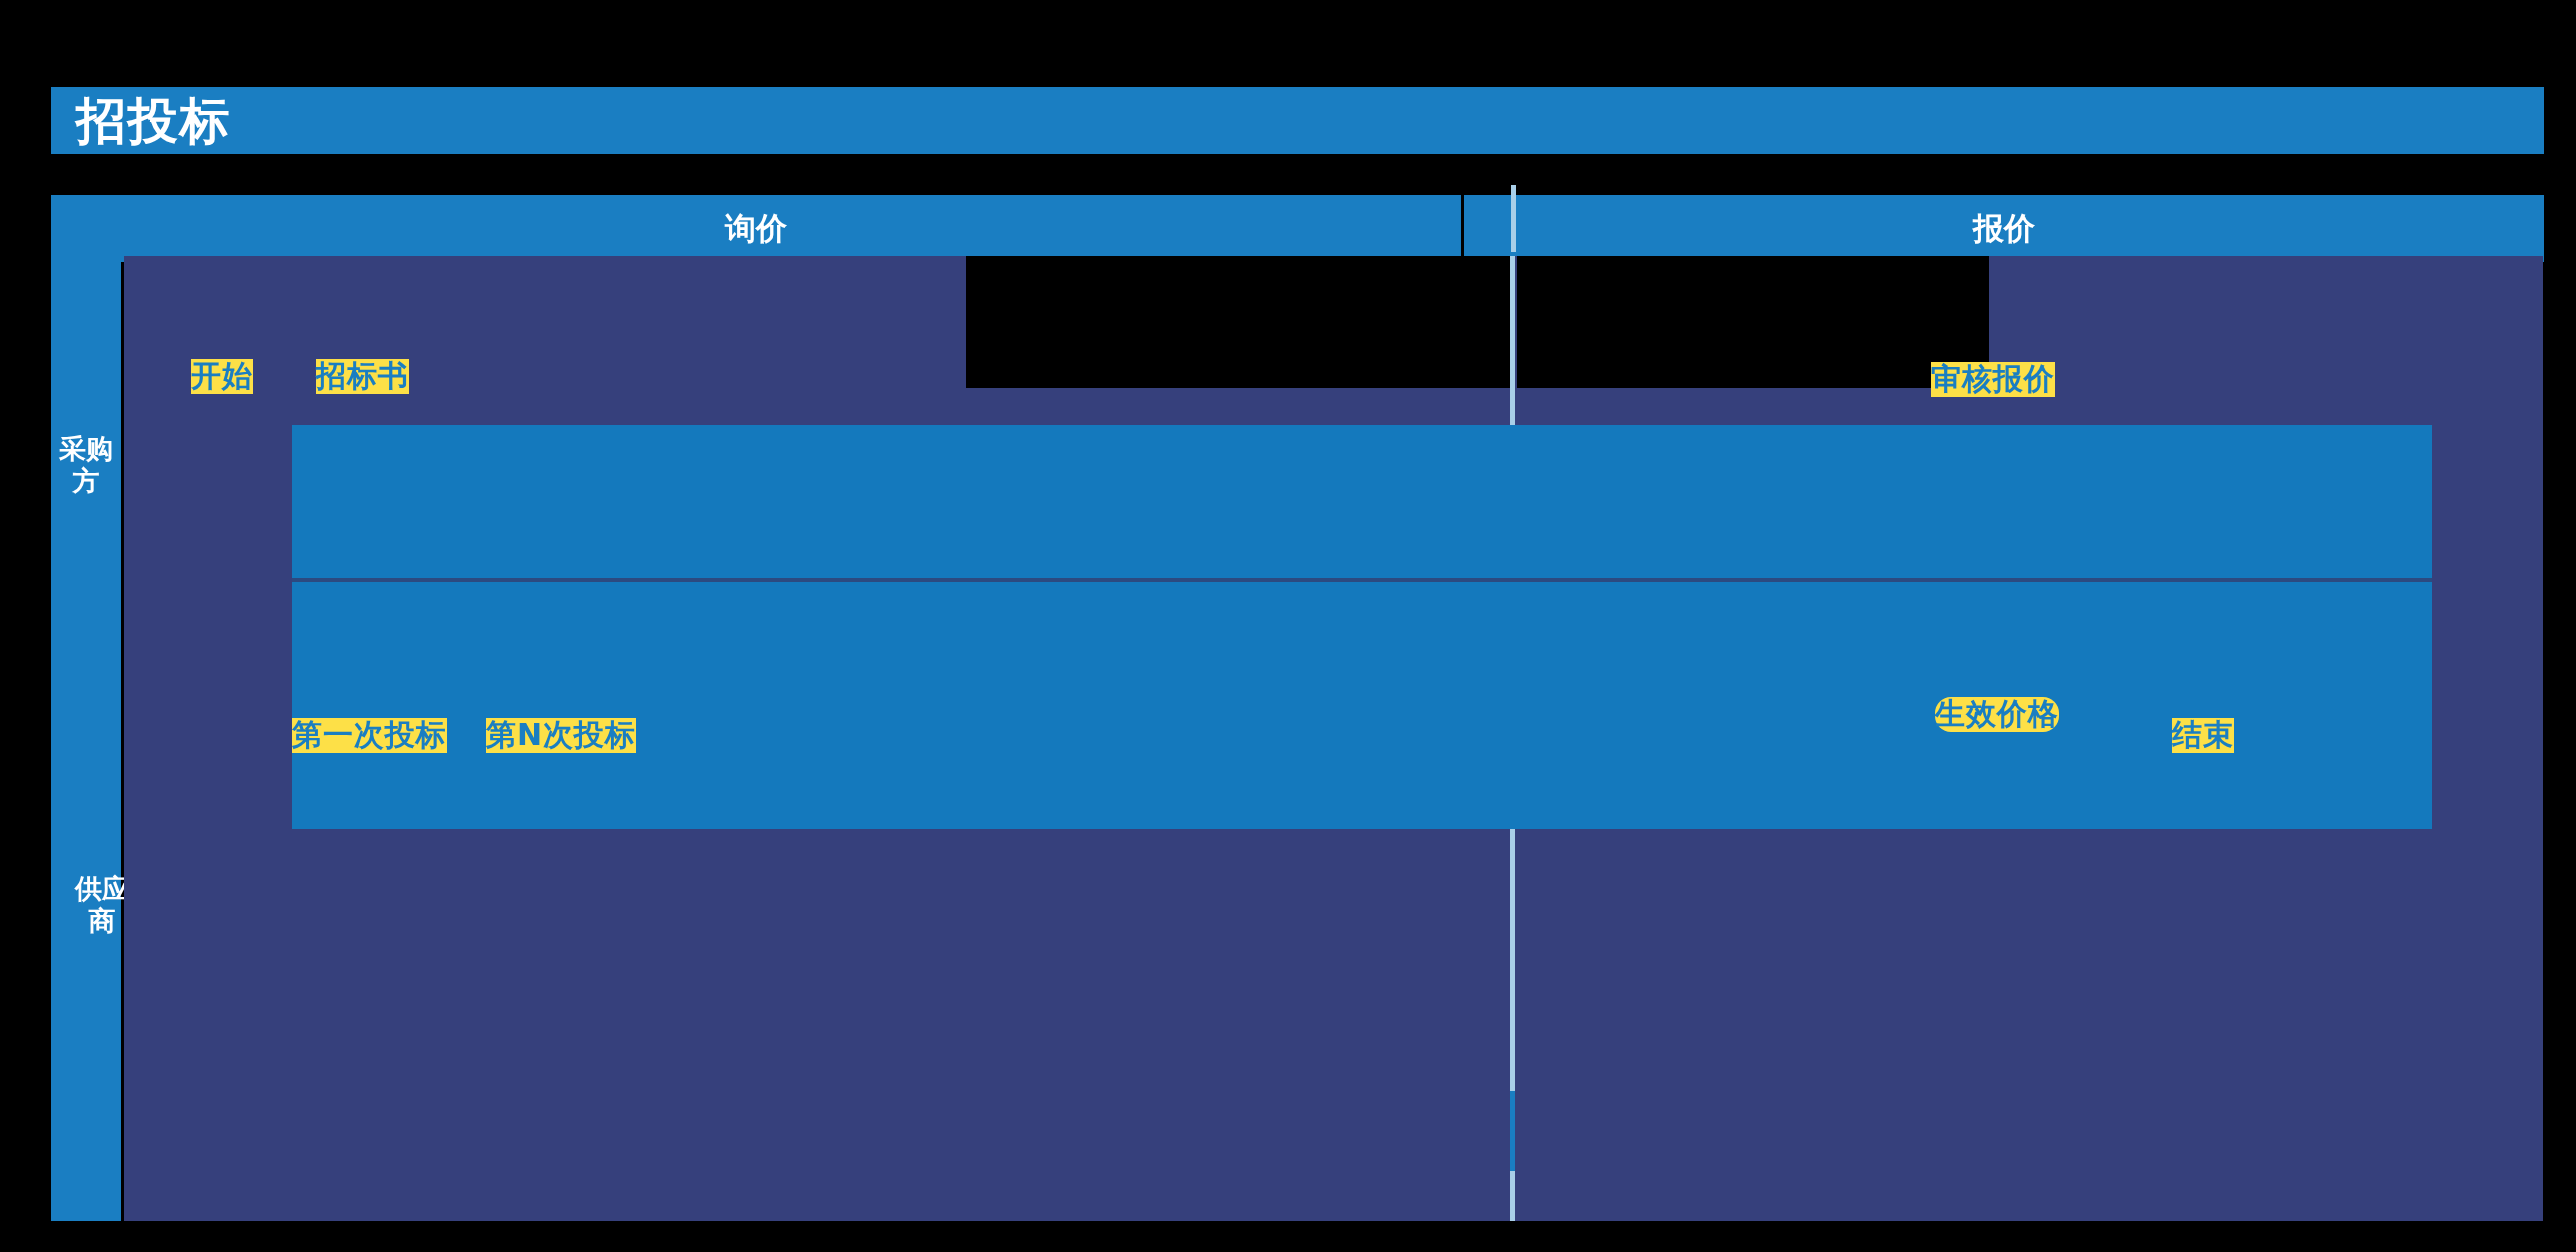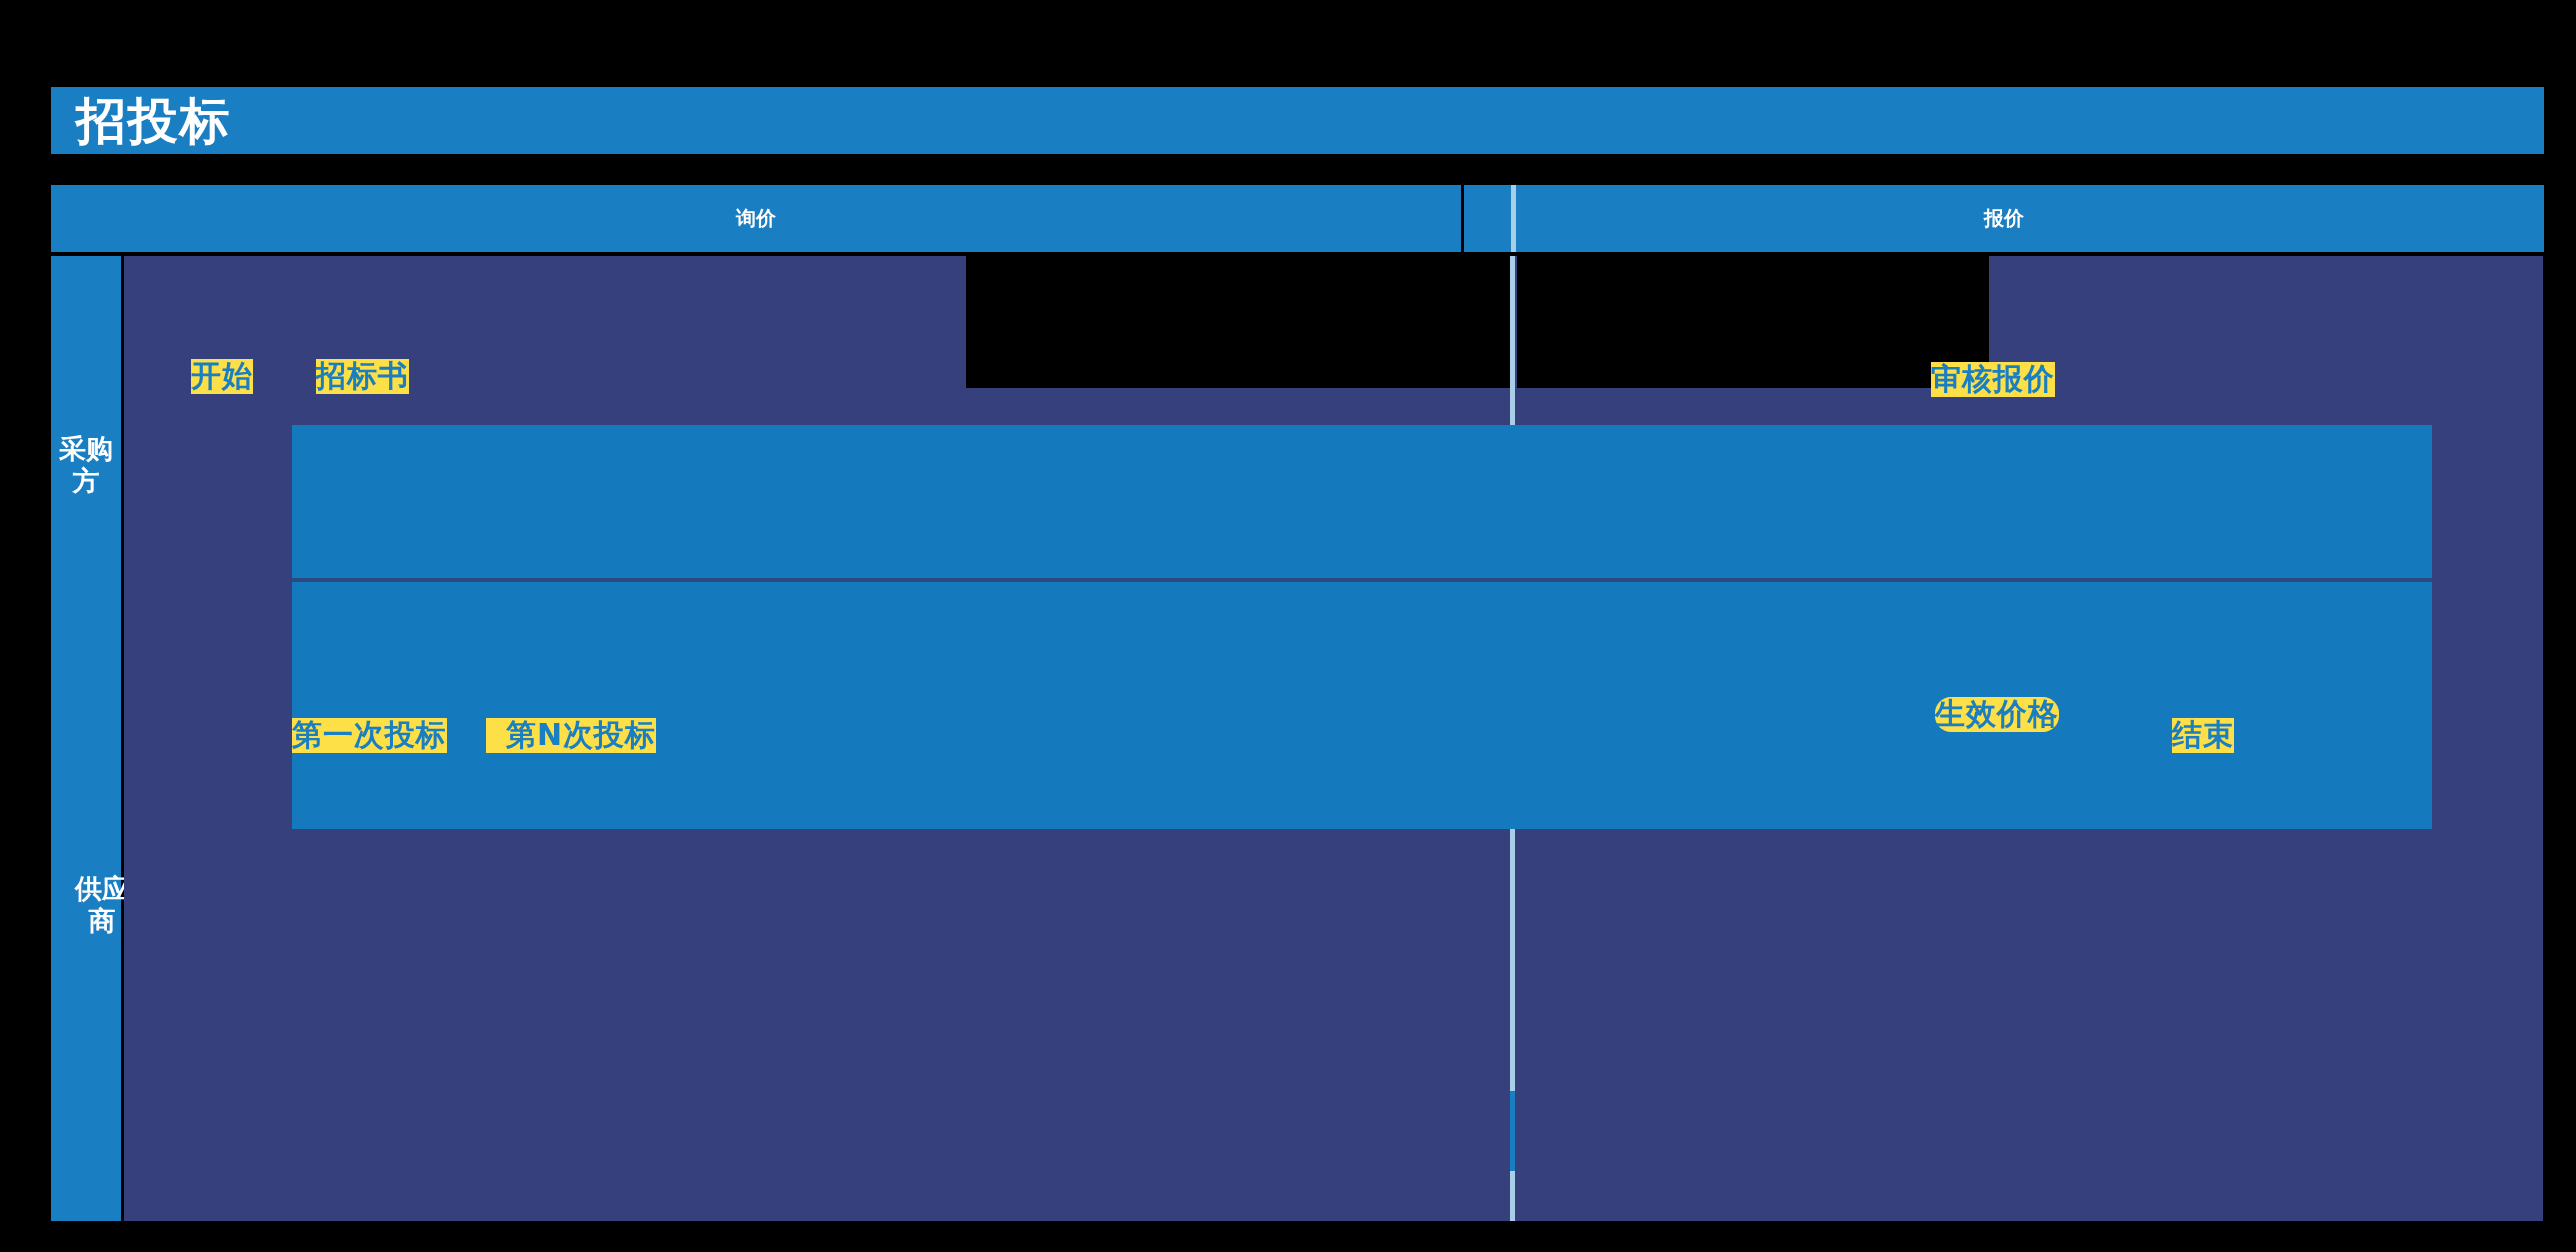--- a/index.html
+++ b/index.html
@@ -43,24 +43,24 @@
   }
 
   
   .col-header-row {
     position: absolute;
     left: 0; top: 98px;
     width: 2493px; height: 67px;
   }
   .col-header {
     position: absolute;
-    top: 0; height: 67px;
+    top: 10px; height: 67px;
     background: #1a7ec2;
     color: #ffffff;
-    font-size: 20px;
+    font-size: 31px;
     font-weight: bold;
     display: flex;
     align-items: center;
     justify-content: center;
   }
   .col-header.left  { left: 0;    width: 1410px; }
   .col-header.right { left: 1413px; width: 1080px; }
 
   
   .header-divider {
@@ -199,21 +199,21 @@
         <div class="node-label" style="left:192px; top:103px;">招标书</div>
 
         <div class="node-label no-chip" style="left:984px; top:103px;"></div>
 
         <div class="node-label no-chip" style="left:1521px; top:103px;"></div>
 
         <div class="node-label" style="left:1807px; top:106px;">审核报价</div>
 
         <div class="node-label" style="left:168px; top:462px;">第一次投标</div>
 
-        <div class="node-label" style="left:362px; top:462px;padding-left:20px;">第N次投标</div>
+        <div class="node-label" style="left:362px; top:462px;">第N次投标</div>
 
         <div class="node-label" style="left:1811px; top:441px;border-radius:16px;">生效价格</div>
 
         <div class="node-label" style="left:2048px; top:462px;">结束</div>
 
       </div>
     </div>
   </div>
 </div>
 

